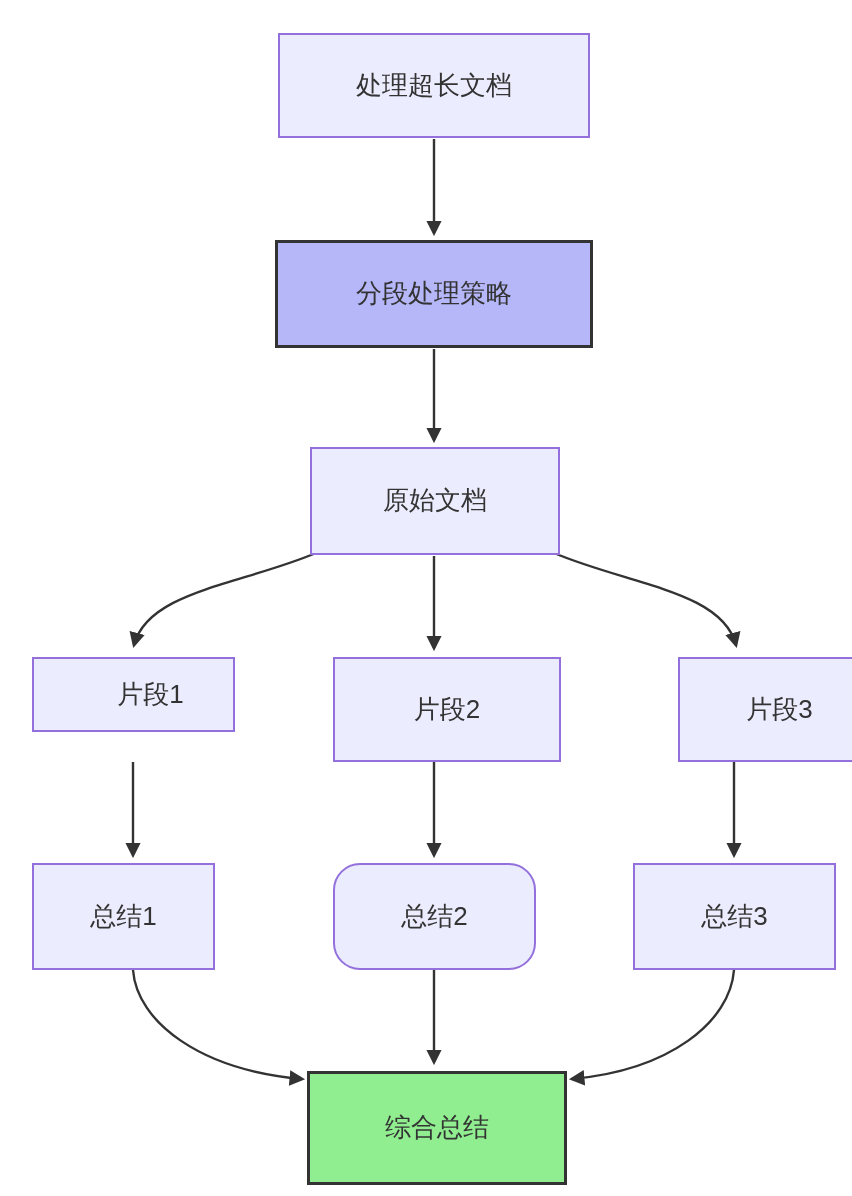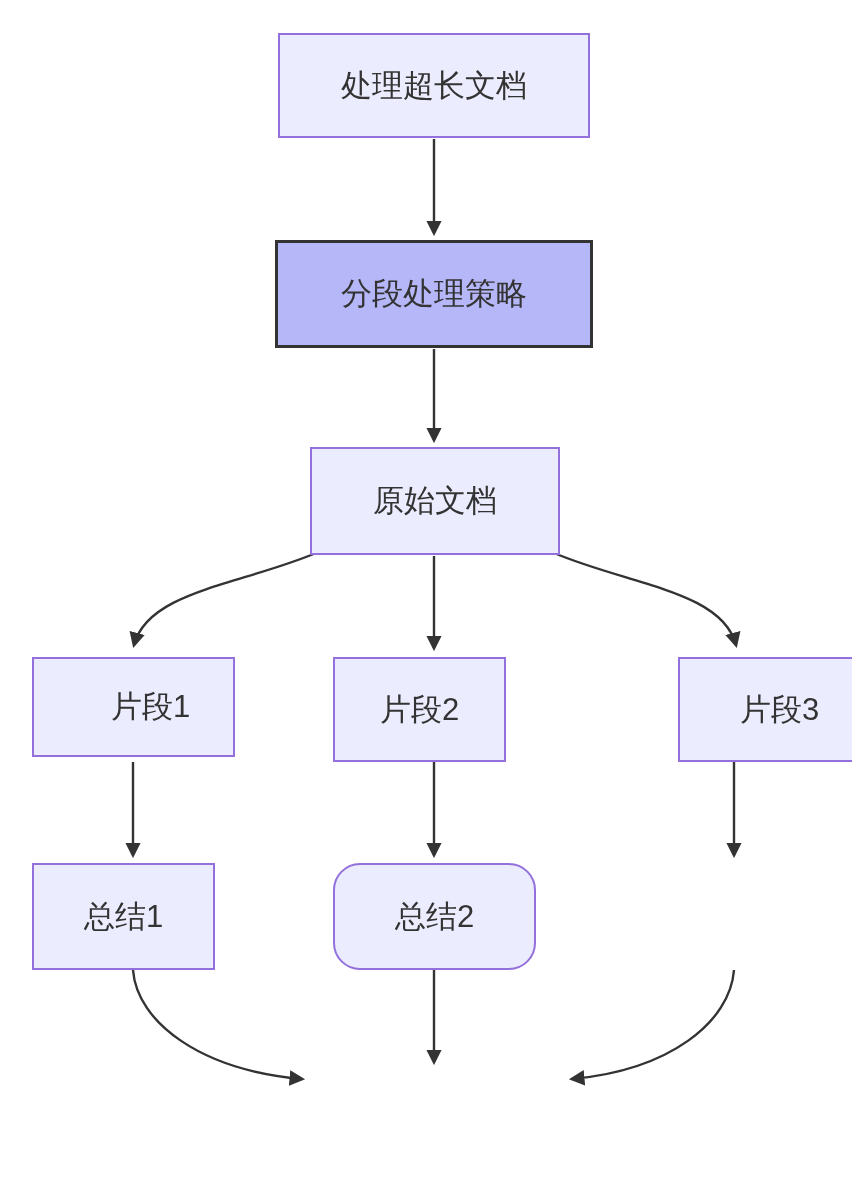--- a/index.html
+++ b/index.html
@@ -20,40 +20,40 @@
     fill: none;
     stroke: #333333;
     stroke-width: 2.4px;
   }
   .node {
     position: absolute;
     box-sizing: border-box;
     display: flex;
     align-items: center;
     justify-content: center;
-    font-size: 31px;
+    font-size: 26px;
     line-height: 1.2;
     color: #333333;
     text-align: center;
     background: #ECECFF;
     border: 2px solid #9370DB;
   }
   .node.highlight {
     background: #b6b7f9;
     border: 3.5px solid #333333;
   }
   .node.result {
     background: #90EE90;
     border: 3.5px solid #333333;
   }
   .n1  { left: 278px; top: 33px;   width: 312px; height: 105px; }
   .n2  { left: 275px; top: 240px;  width: 318px; height: 108px; }
   .n3  { left: 310px; top: 447px;  width: 250px; height: 108px; }
-  .n4  { left: 32px;  top: 657px;  width: 203px; height: 100px; padding-left: 34px; }
-  .n5  { left: 333px; top: 657px;  width: 173px; height: 105px; }
+  .n4  { left: 32px;  top: 657px;  width: 203px; height: 75px; padding-left: 34px; }
+  .n5  { left: 333px; top: 657px;  width: 228px; height: 105px; }
   .n6  { left: 633px; top: 657px;  width: 203px; height: 105px; margin-left: 45px; }
   .n7  { left: 32px;  top: 863px;  width: 183px; height: 107px; }
   .n8  { left: 333px; top: 863px;  width: 203px; height: 107px; border-radius: 27px; }
   .n9  { left: 633px; top: 863px;  width: 203px; height: 107px; }
   .n10 { left: 307px; top: 1071px; width: 260px; height: 114px; }
 </style>
 </head>
 <body>
 
 <div class="canvas">
@@ -86,15 +86,17 @@
   <div class="node n4">片段1</div>
 
   <div class="node n5">片段2</div>
 
   <div class="node n6">片段3</div>
 
   <div class="node n7">总结1</div>
 
   <div class="node n8">总结2</div>
 
+  <div class="node n9">总结3</div>
 
+  <div class="node result n10">综合总结</div>
 
 </div>
 
 </body></html>

